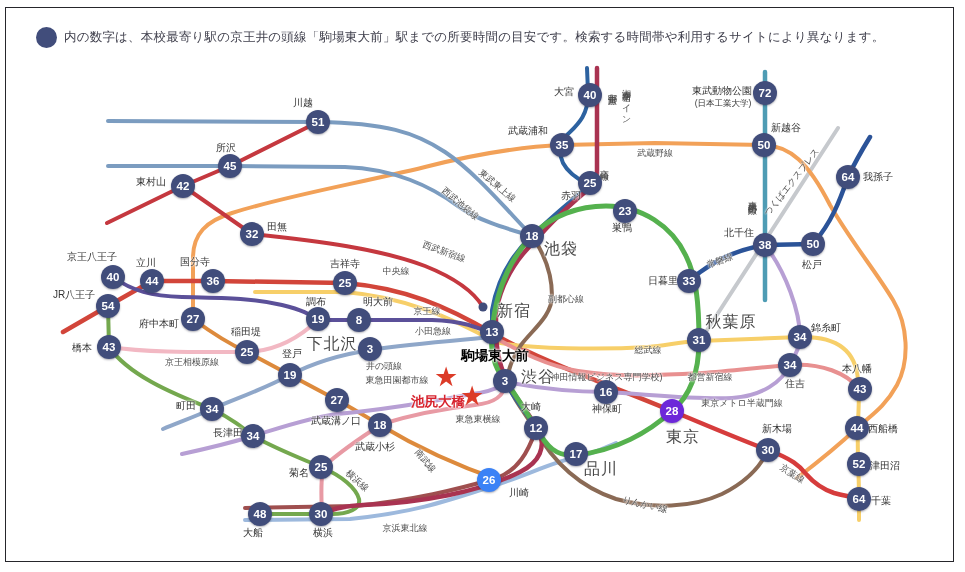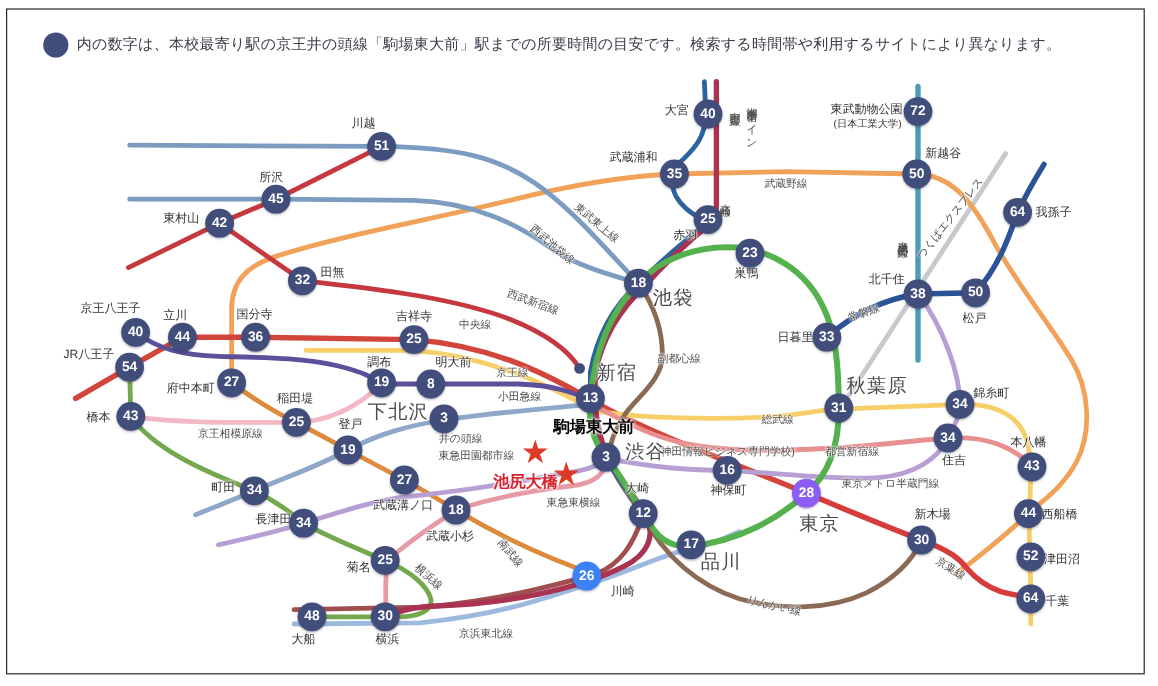--- a/index.html
+++ b/index.html
@@ -71,21 +71,21 @@
       <span class="station-name" style="left: 226px; top: 148px;">所沢</span>
       <div class="station-node" style="left: 183px; top: 186px; background: rgb(65, 77, 123);">42</div>
       <span class="station-name" style="left: 151px; top: 182px;">東村山</span>
       <div class="station-node" style="left: 252px; top: 234px; background: rgb(65, 77, 123);">32</div>
       <span class="station-name" style="left: 277px; top: 227px;">田無</span>
       <div class="station-node" style="left: 113px; top: 277px; background: rgb(65, 77, 123);">40</div>
       <span class="station-name" style="left: 92px; top: 257px;">京王八王子</span>
       <div class="station-node" style="left: 152px; top: 281px; background: rgb(65, 77, 123);">44</div>
       <span class="station-name" style="left: 146px; top: 263px;">立川</span>
       <div class="station-node" style="left: 213px; top: 281px; background: rgb(65, 77, 123);">36</div>
-      <span class="station-name" style="left: 212px; top: 262px;">国分寺</span>
+      <span class="station-name" style="left: 195px; top: 262px;">国分寺</span>
       <div class="station-node" style="left: 108px; top: 306px; background: rgb(65, 77, 123);">54</div>
       <span class="station-name" style="left: 74px; top: 295px;">JR八王子</span>
       <div class="station-node" style="left: 193px; top: 319px; background: rgb(65, 77, 123);">27</div>
       <span class="station-name" style="left: 159px; top: 324px;">府中本町</span>
       <div class="station-node" style="left: 247px; top: 352px; background: rgb(65, 77, 123);">25</div>
       <span class="station-name" style="left: 246px; top: 332px;">稲田堤</span>
       <div class="station-node" style="left: 109px; top: 347px; background: rgb(65, 77, 123);">43</div>
       <span class="station-name" style="left: 82px; top: 348px;">橋本</span>
       <div class="station-node" style="left: 290px; top: 375px; background: rgb(65, 77, 123);">19</div>
       <span class="station-name" style="left: 292px; top: 354px;">登戸</span>
@@ -126,21 +126,21 @@
       <div class="station-node" style="left: 492px; top: 332px; background: rgb(65, 77, 123);">13</div>
       <span class="station-name major" style="left: 514px; top: 311px;">新宿</span>
       <div class="station-node" style="left: 505px; top: 381px; background: rgb(65, 77, 123);">3</div>
       <span class="station-name major" style="left: 538px; top: 377px; text-align: right;">渋谷</span>
       <div class="station-node" style="left: 536px; top: 428px; background: rgb(65, 77, 123);">12</div>
       <span class="station-name" style="left: 531px; top: 407px;">大崎</span>
       <div class="station-node" style="left: 576px; top: 454px; background: rgb(65, 77, 123);">17</div>
       <span class="station-name major" style="left: 601px; top: 469px;">品川</span>
       <div class="station-node" style="left: 606px; top: 392px; background: rgb(65, 77, 123);">16</div>
       <span class="station-name" style="left: 607px; top: 409px;">神保町</span>
-      <div class="station-node" style="left: 672px; top: 411px; background: #8b5cf6;">28</div>
+      <div class="station-node" style="left: 672px; top: 411px; background: #6d28d9;">28</div>
       <span class="station-name major" style="left: 683px; top: 437px;">東京</span>
       <div class="station-node" style="left: 689px; top: 281px; background: rgb(65, 77, 123);">33</div>
       <span class="station-name" style="left: 663px; top: 281px;">日暮里</span>
       <div class="station-node" style="left: 699px; top: 340px; background: rgb(65, 77, 123);">31</div>
       <span class="station-name major" style="left: 731px; top: 322px;">秋葉原</span>
       <div class="station-node" style="left: 765px; top: 245px; background: rgb(65, 77, 123);">38</div>
       <span class="station-name" style="left: 739px; top: 233px;">北千住</span>
       <div class="station-node" style="left: 813px; top: 244px; background: rgb(65, 77, 123);">50</div>
       <span class="station-name" style="left: 812px; top: 265px;">松戸</span>
       <div class="station-node" style="left: 765px; top: 93px; background: rgb(65, 77, 123);">72</div>

